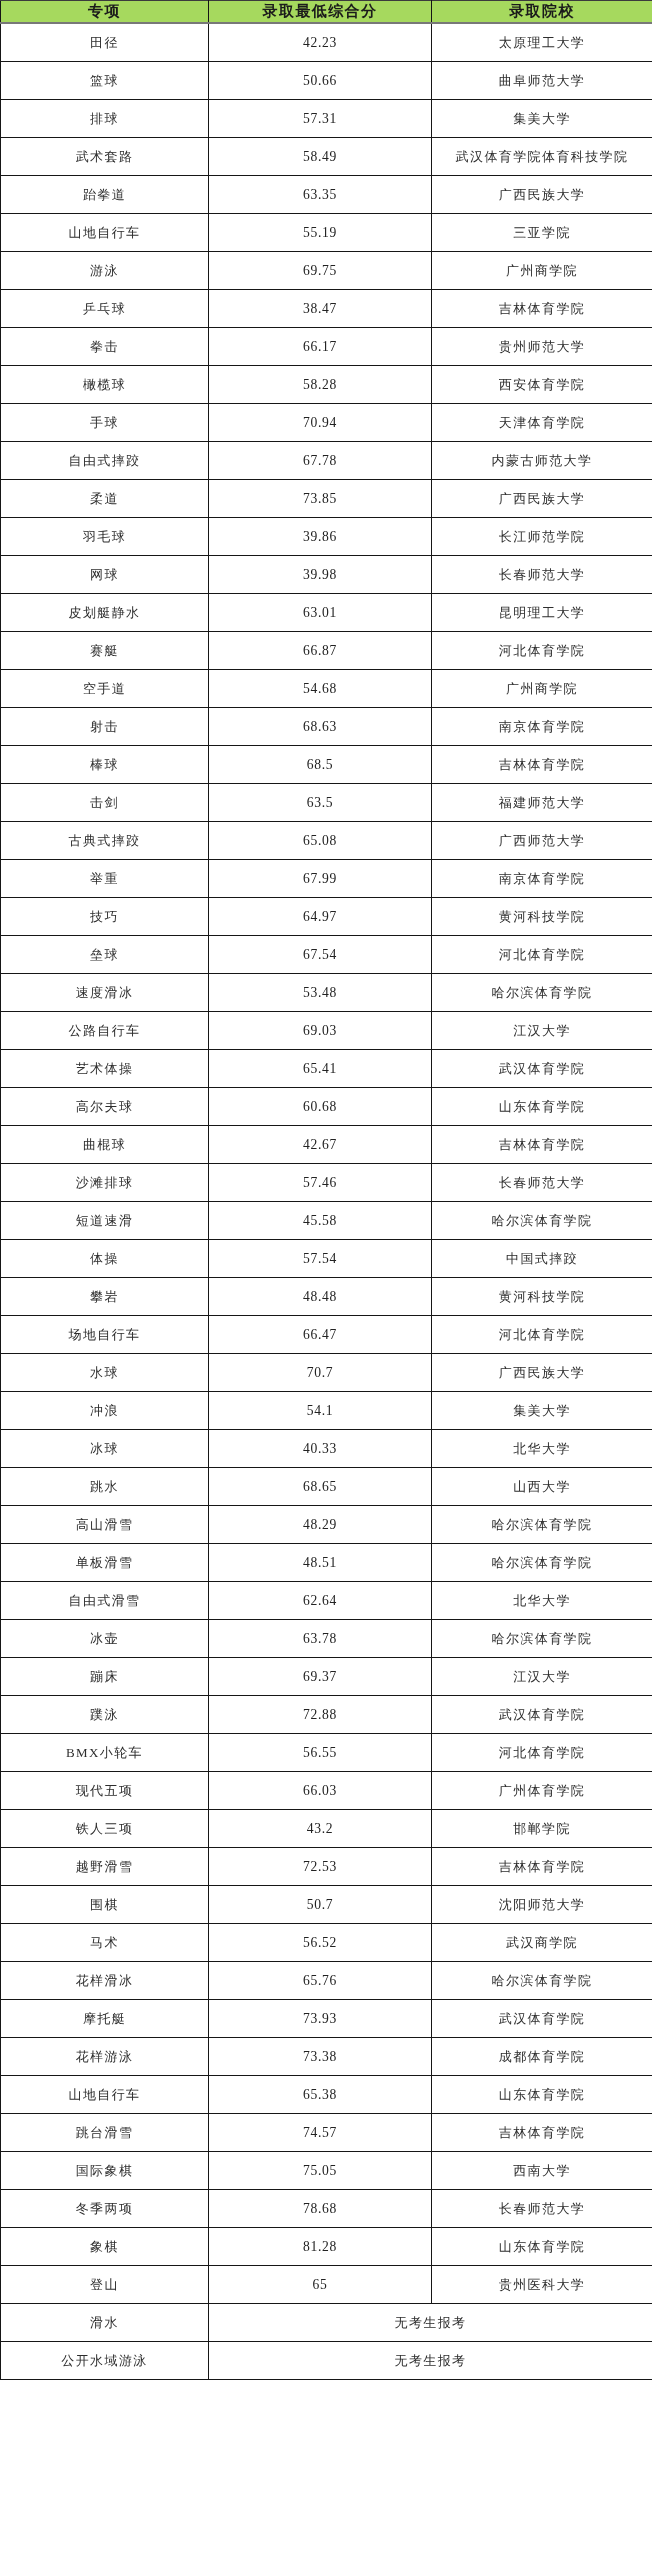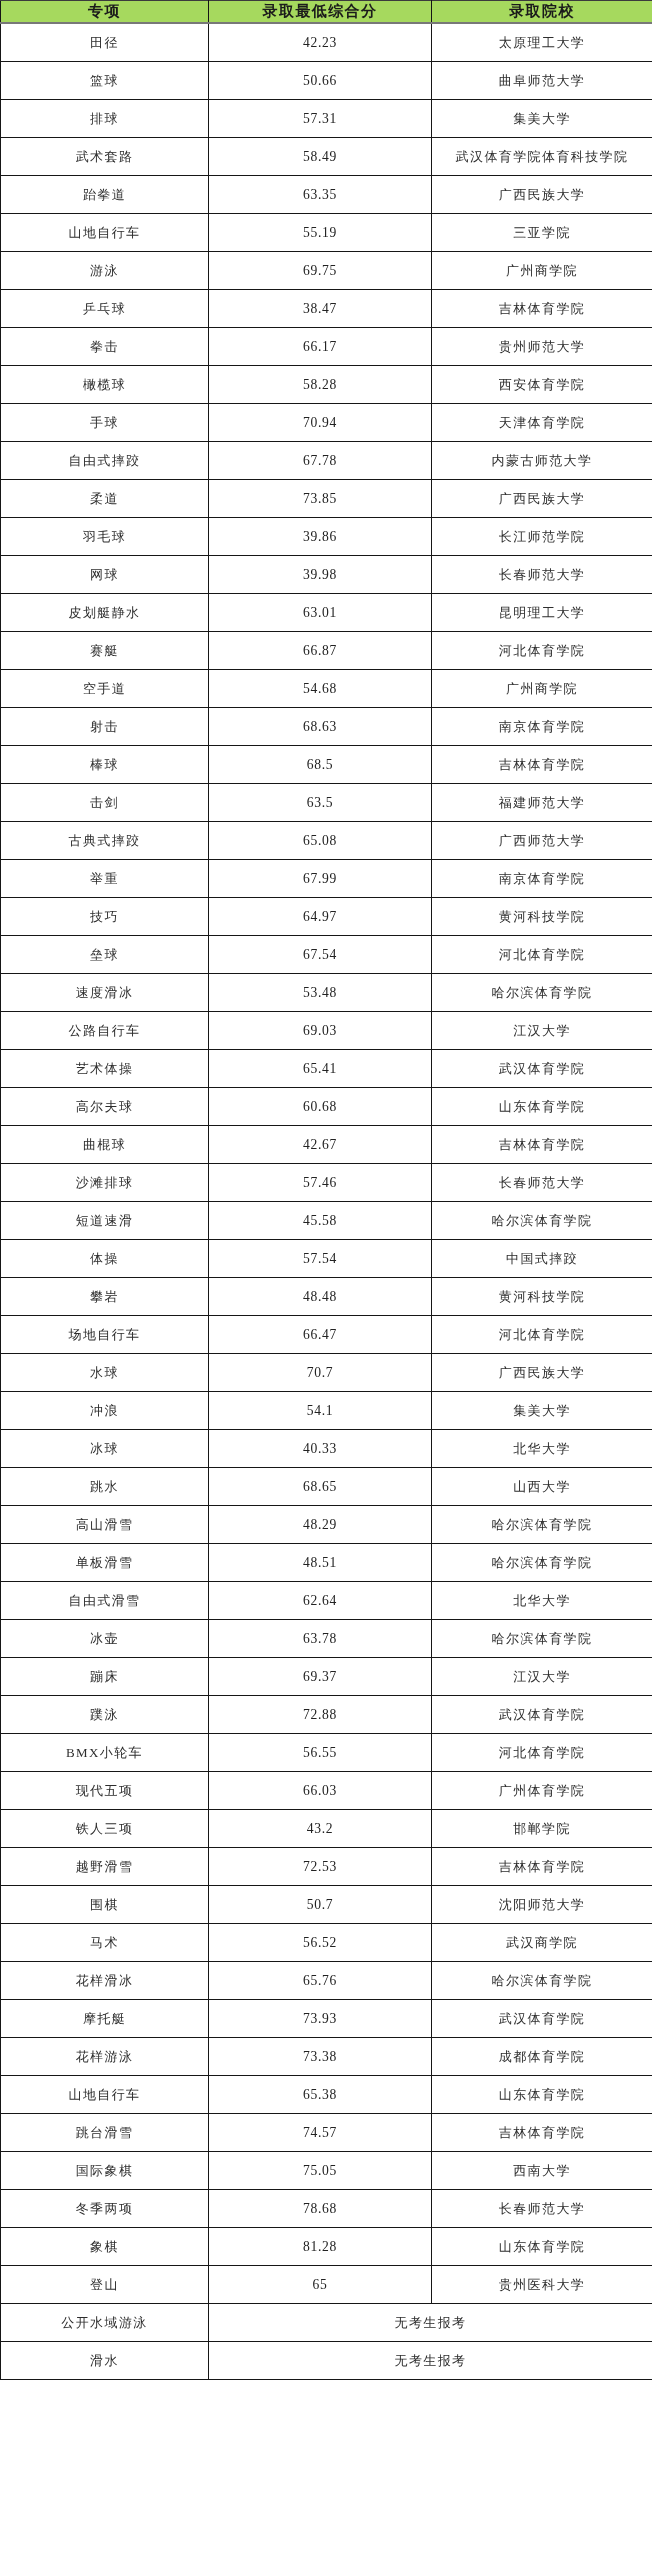--- a/index.html
+++ b/index.html
@@ -362,22 +362,22 @@
         <td>象棋</td>
         <td class="score-cell">81.28</td>
         <td>山东体育学院</td>
       </tr>
       <tr>
         <td>登山</td>
         <td class="score-cell">65</td>
         <td>贵州医科大学</td>
       </tr>
       <tr>
+        <td>滑水</td>
+        <td colspan="2">无考生报考</td>
+      </tr>
+      <tr>
         <td>公开水域游泳</td>
-        <td colspan="2">无考生报考</td>
-      </tr>
-      <tr>
-        <td>滑水</td>
         <td colspan="2">无考生报考</td>
       </tr>
     </tbody>
 </table>
 
 
 </body></html>

